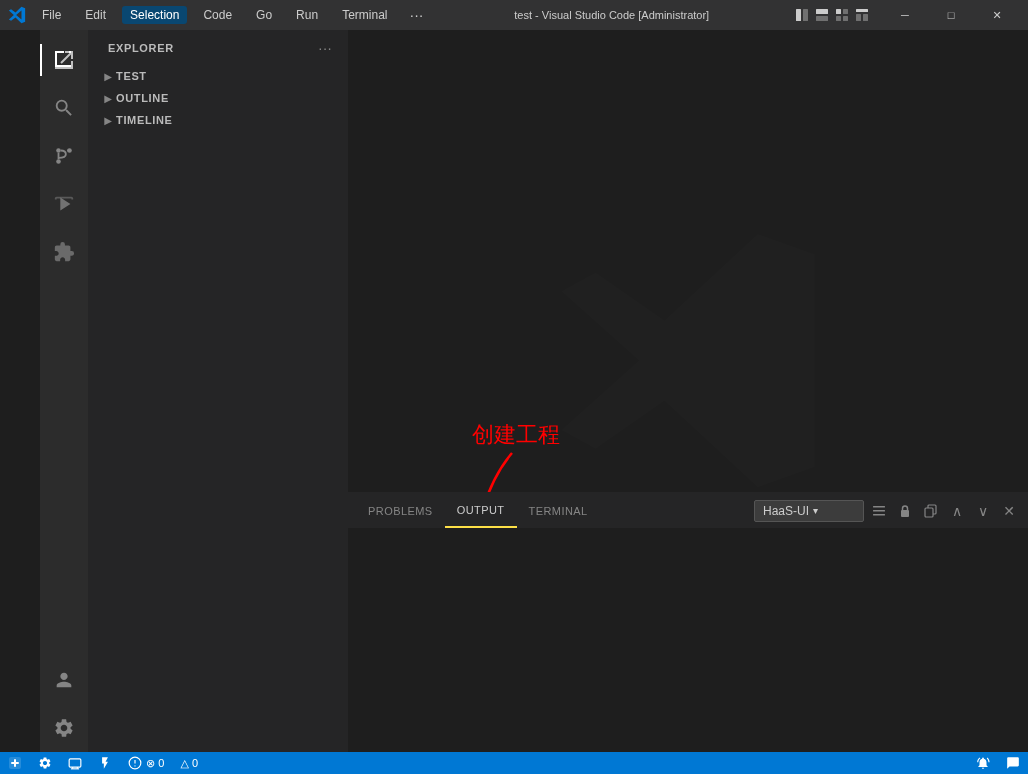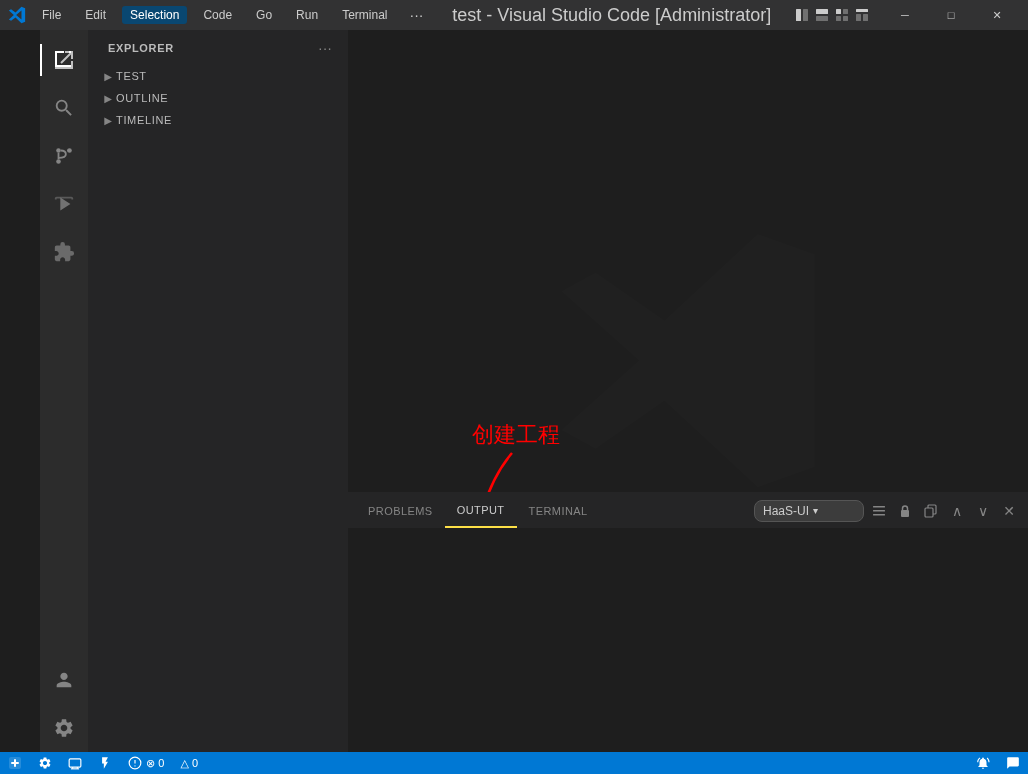--- a/index.html
+++ b/index.html
@@ -46,21 +46,21 @@
     .menu-dots {
       color: #cccccc;
       font-size: 14px;
       padding: 2px 6px;
       cursor: pointer;
     }
     .titlebar-title {
       flex: 1;
       text-align: center;
       color: #cccccc;
-      font-size: 18px;
+      font-size: 11px;
     }
     .titlebar-btn {
       width: 16px;
       height: 16px;
       display: flex;
       align-items: center;
       justify-content: center;
       cursor: pointer;
       color: #cccccc;
       font-size: 11px;
@@ -185,21 +185,21 @@
     .tree-item .chevron {
       width: 16px;
       color: #858585;
       font-size: 10px;
       display: flex;
       align-items: center;
       justify-content: center;
     }
     .tree-item .item-label {
       font-size: 11px;
-      font-weight: 400;
+      font-weight: 700;
       letter-spacing: 0.06em;
       color: #bbbbbb;
       text-transform: uppercase;
     }
 
     
     .editor-area {
       flex: 1;
       display: flex;
       flex-direction: column;
@@ -260,21 +260,21 @@
       border: 1px solid #555;
       color: #cccccc;
       font-size: 12px;
       padding: 2px 8px;
       display: flex;
       align-items: center;
       gap: 4px;
       cursor: pointer;
       min-width: 110px;
       height: 22px;
-      border-radius: 8px;
+      border-radius: 2px;
     }
     .panel-dropdown-arrow {
       color: #cccccc;
       font-size: 10px;
     }
     .panel-icon-btn {
       width: 22px;
       height: 22px;
       display: flex;
       align-items: center;

